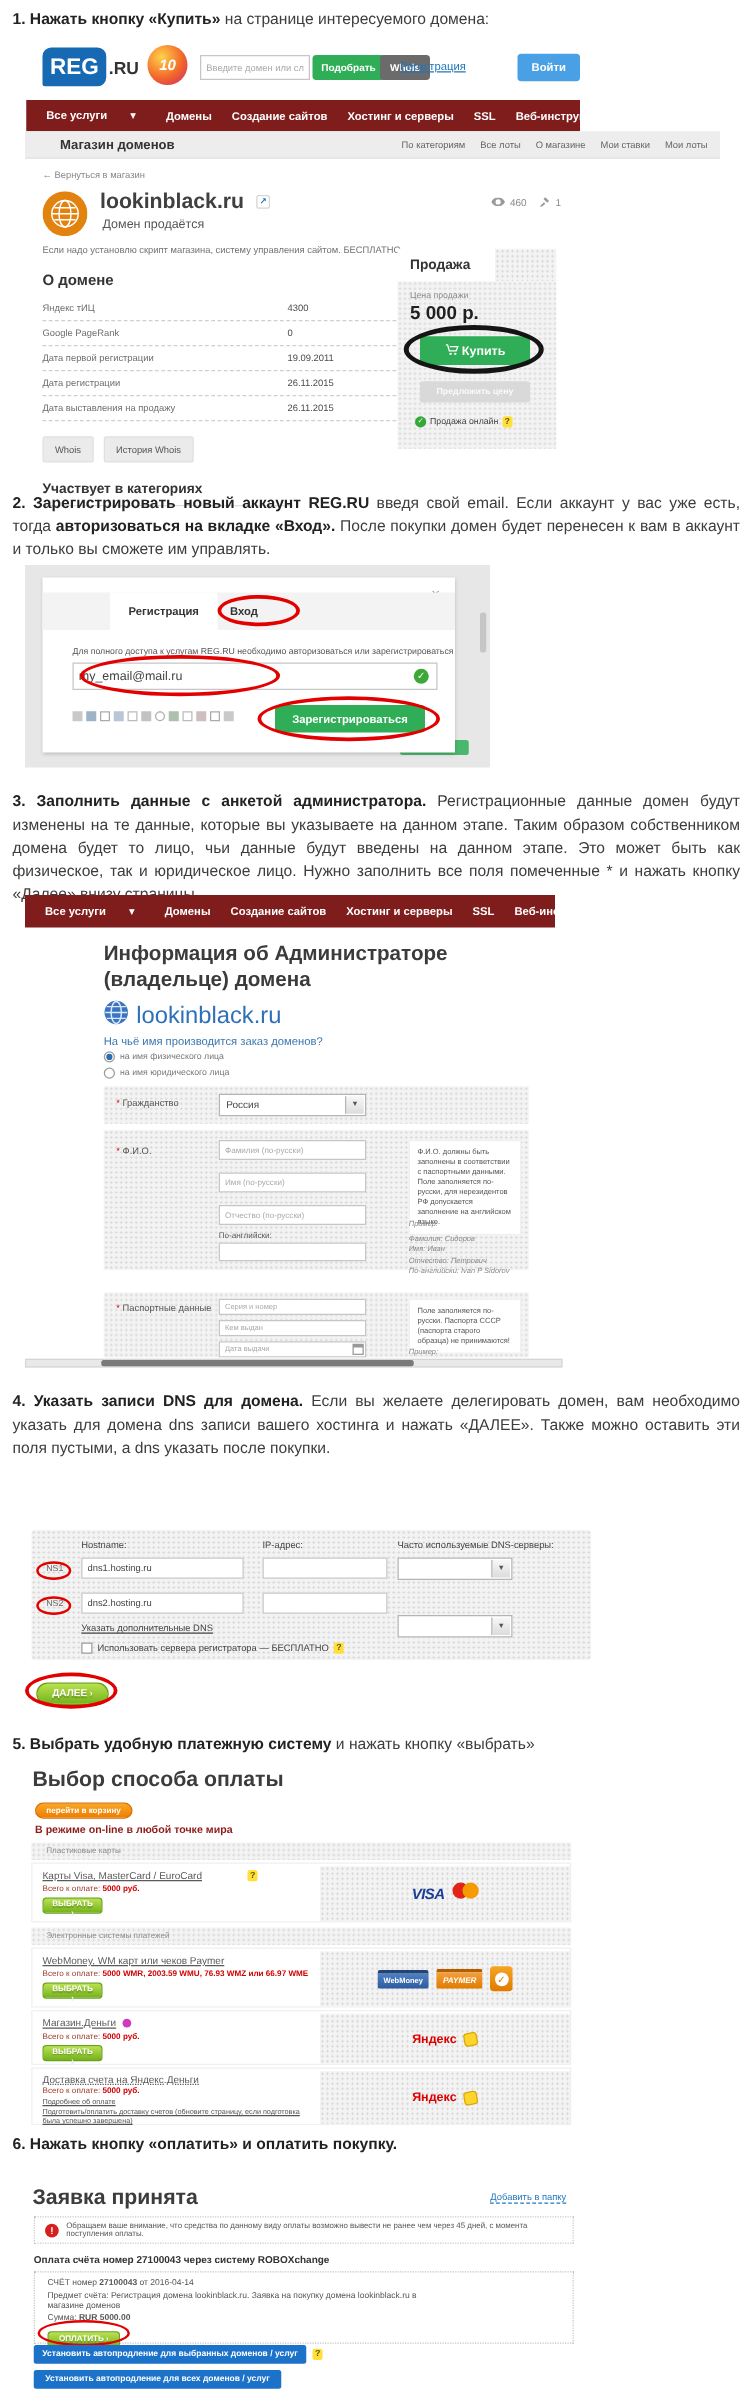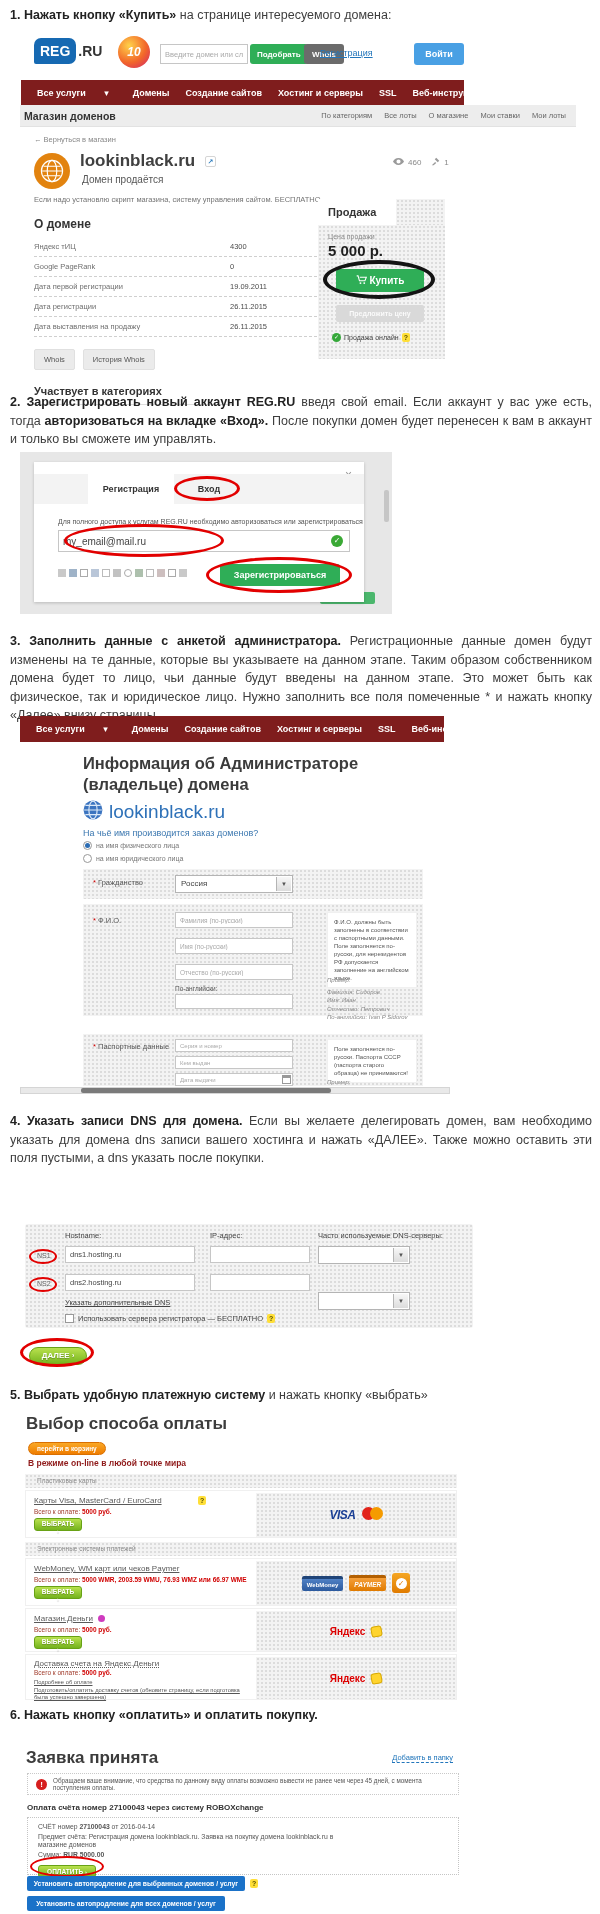--- a/index.html
+++ b/index.html
@@ -45,41 +45,41 @@
 </head>
 <body>
 
 <div class="page">
 
   <p class="step" style="top:6px"><b>1. Нажать кнопку «Купить»</b><span> на странице интересуемого домена:</span></p>
 
   <div class="shot" style="top:30px;left:20px;width:560px;height:332px">
     <div class="ab" style="left:0;top:0;width:560px;height:50px">
       <div class="ab" style="left:14px;top:8px;display:flex;align-items:center">
-        <span style="background:#1669b2;color:#fff;font-weight:800;font-size:14px;padding:5px 6px;border-radius:7px 7px 7px 2px">REG</span>
+        <span style="background:#1669b2;color:#fff;font-weight:800;font-size:18px;padding:5px 6px;border-radius:7px 7px 7px 2px">REG</span>
         <span style="color:#333;font-weight:800;font-size:14px;margin-left:2px">.RU</span>
       </div>
       <div class="ab" style="left:98px;top:6px;width:32px;height:32px;border-radius:50%;background:radial-gradient(circle at 35% 30%,#ffd24a,#f2672a 55%,#d8305e 90%);color:#fff;font-weight:800;font-style:italic;font-size:12px;text-align:center;line-height:32px"><span>10</span></div>
       <input class="inp ab" style="left: 140px; top: 14px; width: 88px; height: 20px; font-size: 7.5px;" placeholder="Введите домен или слово">
       <button class="btn-green ab" style="left:230px;top:14px;height:20px;font-size:8px;padding:0 7px">Подобрать</button>
       <button class="ab" style="left:284px;top:14px;height:20px;background:#6b6b6b;color:#fff;border:none;border-radius:3px;font-size:8px;font-weight:bold;padding:0 8px;font-family:inherit">Whois</button>
       <a class="ab" style="left:288px;top:18px;font-size:9px;color:#2276bb;text-decoration:underline;cursor:pointer;left:300px">Регистрация</a>
       <button class="ab" style="left:394px;top:13px;width:50px;height:22px;background:#49a0e4;color:#fff;border:none;border-radius:3px;font-size:9px;font-weight:bold;font-family:inherit">Войти</button>
     </div>
     <div class="navbar ab" style="left:1px;top:50px;width:443px;height:25px">
       <span><span>Все услуги</span> <span>▾</span></span>
       <span>Домены</span>
       <span>Создание сайтов</span>
       <span>Хостинг и серверы</span>
       <span>SSL</span>
       <span>Веб-инструменты</span>
 
     </div>
     <div class="ab" style="left:0;top:75px;width:556px;height:22px;background:#ededed;border-bottom:1px solid #e2e2e2;display:flex;align-items:center">
-      <b style="font-size:10.5px;color:#333;margin-left:4px">Магазин доменов</b>
+      <b style="font-size:10.5px;color:#333;margin-left:28px">Магазин доменов</b>
       <span style="margin-left:auto;margin-right:10px;display:flex;gap:12px;font-size:7.5px;color:#666">
         <span>По категориям</span>
         <span>Все лоты</span>
         <span>О магазине</span>
         <span>Мои ставки</span>
         <span>Мои лоты</span>
       </span>
     </div>
     <div class="ab" style="left:0;top:97px;width:556px;height:235px">
       <a class="ab" style="left:14px;top:8px;font-size:7.5px;color:#888;cursor:pointer"><span>←</span> <span>Вернуться в магазин</span></a>
@@ -166,21 +166,21 @@
 
   <p class="step" style="top:393px"><b>2. Зарегистрировать новый аккаунт REG.RU</b><span> введя свой email. Если аккаунт у вас уже есть, тогда </span><b>авторизоваться на вкладке «Вход».</b><span> После покупки домен будет перенесен к вам в аккаунт и только вы сможете им управлять.</span></p>
 
   <div class="shot" style="top:452px;left:20px;width:372px;height:162px;background:#e7e7e7">
     <div class="ab" style="right:3px;top:38px;width:5px;height:32px;background:#c6c6c6;border-radius:2px"></div>
     <div class="ab" style="left:300px;top:140px;width:55px;height:12px;background:#2fae57;border-radius:2px;opacity:.85"></div>
     <div class="ab" style="left:14px;top:10px;width:330px;height:140px;background:#fff;box-shadow:0 1px 3px rgba(0,0,0,.2)">
       <span class="ab" style="right:12px;top:6px;color:#999;font-size:12px;cursor:pointer">×</span>
       <div class="ab" style="left:0;top:12px;width:330px;height:30px;background:#f3f3f3"></div>
       <div class="ab" style="left:54px;top:12px;width:86px;height:30px;background:#fff;font-size:9px;font-weight:bold;color:#333;text-align:center;line-height:30px">Регистрация</div>
-      <div class="ab" style="left:150px;top:12px;width:50px;height:30px;font-size:9px;font-weight:bold;color:#333;text-align:center;line-height:30px">Вход</div>
+      <div class="ab" style="left:150px;top:12px;width:50px;height:30px;font-size:9px;font-weight:bold;color:#333;line-height:30px">Вход</div>
       <span class="rell" style="left:140px;top:14px;width:66px;height:25px"></span>
       <div class="ab" style="left:24px;top:56px;font-size:7px;color:#555">Для полного доступа к услугам REG.RU необходимо авторизоваться или зарегистрироваться</div>
       <div class="ab" style="left:24px;top:68px;width:292px;height:22px">
         <input class="inp" style="width: 292px; height: 22px; font-size: 10px;" value="my_email@mail.ru">
         <span style="position:absolute;right:7px;top:5px;width:12px;height:12px;border-radius:50%;background:#3aa935;color:#fff;font-size:8px;line-height:12px;text-align:center">✓</span>
         <span class="rell" style="left:6px;top:-6px;width:160px;height:33px"></span>
       </div>
       <div class="ab" style="left:24px;top:107px;display:flex;gap:3px">
         <span style="width:8px;height:8px;background:#c9c9c9"></span>
         <span style="width:8px;height:8px;background:#9fb3c8"></span>

